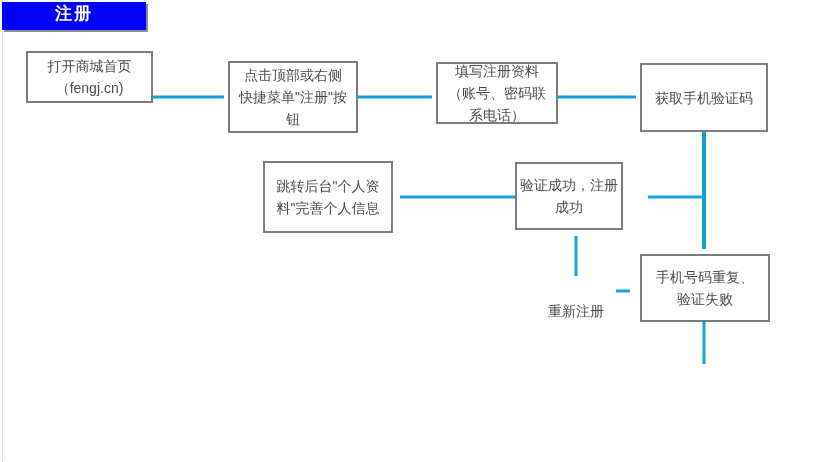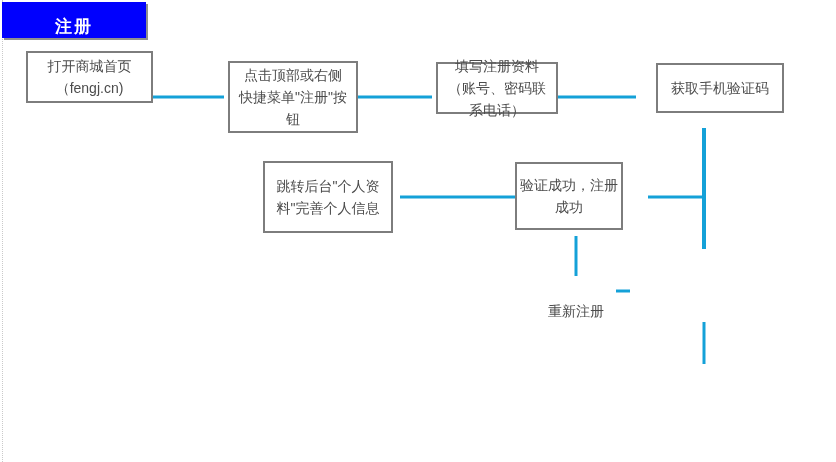--- a/index.html
+++ b/index.html
@@ -17,29 +17,29 @@
   #guide-left {
     position: absolute;
     left: 2px; top: 0;
     height: 100%;
     border-left: 1px dotted #b4b4b4;
     opacity: .7;
   }
   #header {
     position: absolute;
     left: 2px; top: 2px;
-    width: 144px; height: 36px;
+    width: 144px; height: 28px;
     background: #0000FE;
     box-shadow: 2px 2px 0 #8f8f8f;
     color: #ffffff;
     font-size: 17px;
     font-weight: bold;
     letter-spacing: 2px;
     display: flex;
-    align-items: flex-end;
+    align-items: flex-start;
     justify-content: center;
   }
   .node {
     position: absolute;
     box-sizing: border-box;
     background: #ffffff;
     border: 2px solid #7d7d7d;
     color: #4c4c4c;
     font-size: 14px;
     line-height: 22px;
@@ -95,29 +95,31 @@
     <path d="M704,322 L704,364" stroke="#14A1D8" stroke-width="3" marker-end="url(#ah)"></path>
   </svg>
 
   <div class="node" style="left:26px;  top:51px;  width:127px; height:52px;">打开商城首页
 （fengj.cn)</div>
 
   <div class="node" style="left:228px; top:61px;  width:130px; height:72px;">点击顶部或右侧
 快捷菜单"注册"按
 钮</div>
 
-  <div class="node" style="left:436px; top:62px;  width:122px; height:52px;">填写注册资料
+  <div class="node" style="left:436px; top:62px;  width:122px; height:62px;">填写注册资料
 （账号、密码联
 系电话）</div>
 
-  <div class="node" style="left:640px; top:63px;  width:128px; height:50px;margin-left:16px;">获取手机验证码</div>
+  <div class="node" style="left:640px; top:63px;  width:128px; height:69px;">获取手机验证码</div>
 
   <div class="node" style="left:515px; top:162px; width:108px; height:68px;">验证成功，注册
 成功</div>
 
   <div class="node" style="left:263px; top:161px; width:130px; height:72px;">跳转后台"个人资
 料"完善个人信息</div>
 
+  <div class="node" style="left:640px; top:254px; width:130px; height:68px;">手机号码重复、
+验证失败</div>
 
 
   <div class="free-label" style="left:540px; top:282px; width:72px;">重新注册</div>
 
 </div>
 
 </body></html>

